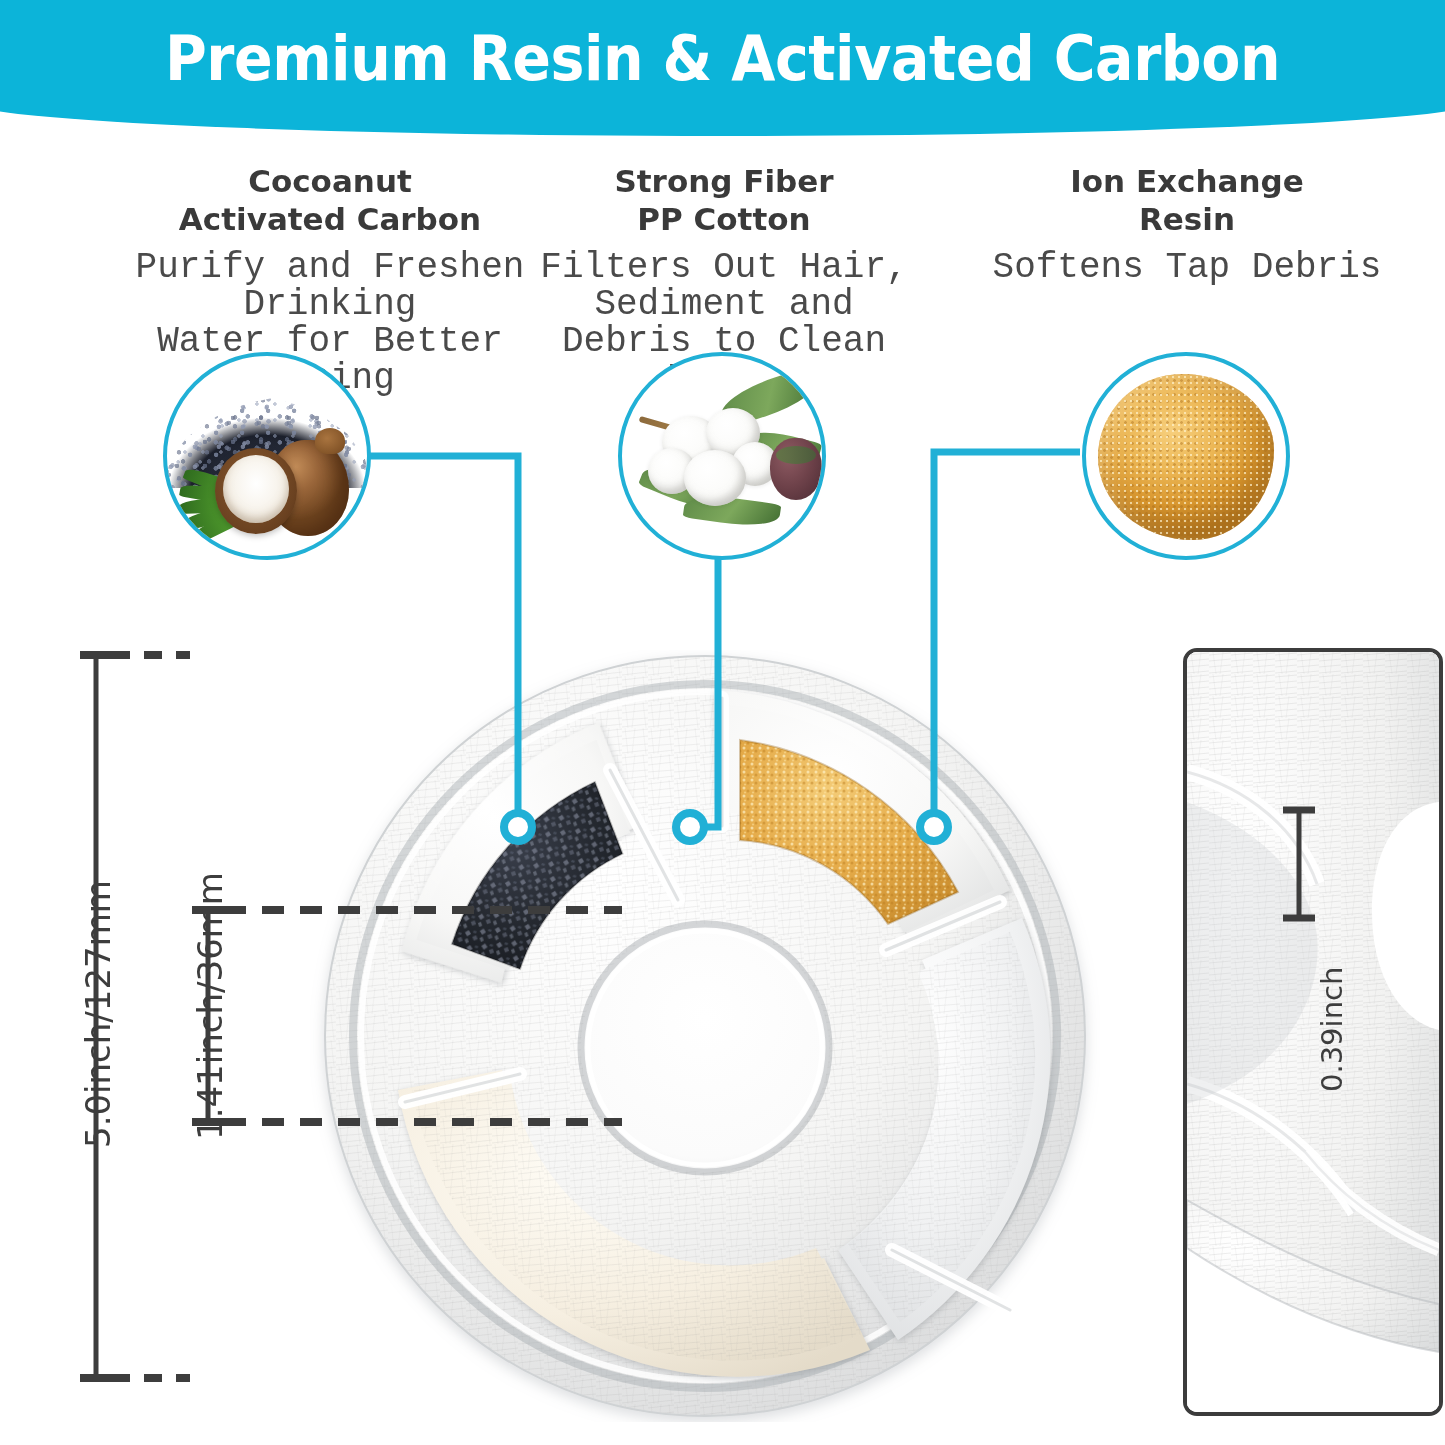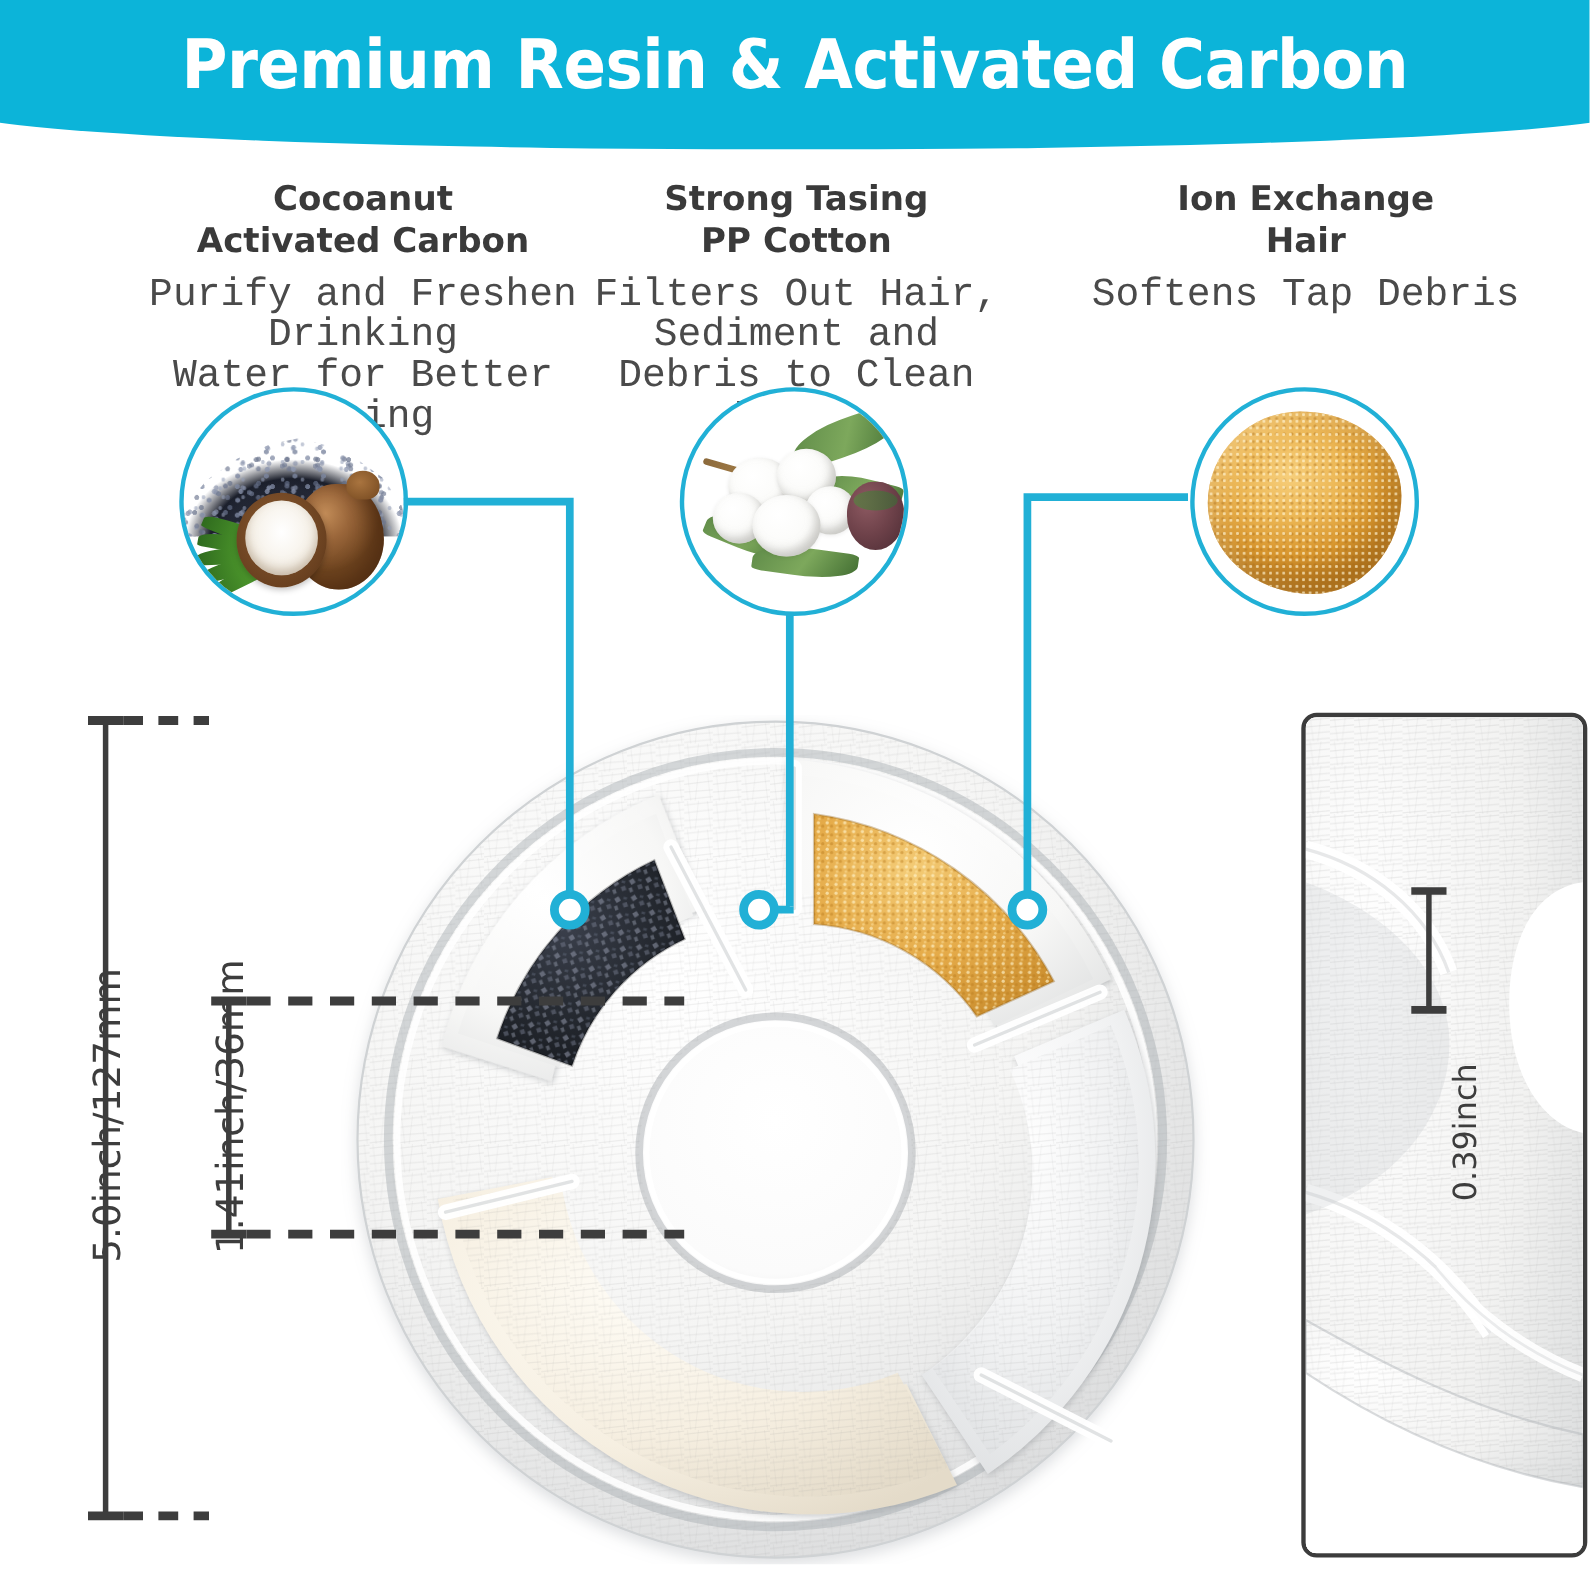--- a/index.html
+++ b/index.html
@@ -303,29 +303,29 @@
 </div>
 
 <div class="feature-col" id="feature-col-0">
   <div class="feat-title">Cocoanut
 Activated Carbon</div>
   <div class="feat-desc">Purify and Freshen Drinking
 Water for  Better Tasing</div>
 </div>
 
 <div class="feature-col" id="feature-col-1">
-  <div class="feat-title">Strong Tasing
+  <div class="feat-title">Strong Fiber
 PP Cotton</div>
   <div class="feat-desc">Filters Out Hair, Sediment and
 Debris to Clean Water</div>
 </div>
 
 <div class="feature-col" id="feature-col-2">
   <div class="feat-title">Ion Exchange
-Hair</div>
+Resin</div>
   <div class="feat-desc">Softens Tap Debris</div>
 </div>
 
 <div class="photo-circle" id="photo-circle-carbon">
   <div class="pc-inner">
     <div class="carbon-pile"></div>
     <div class="coco-leaves">
       <div class="coco-leaf l1"></div>
       <div class="coco-leaf l2"></div>
       <div class="coco-leaf l3"></div>

